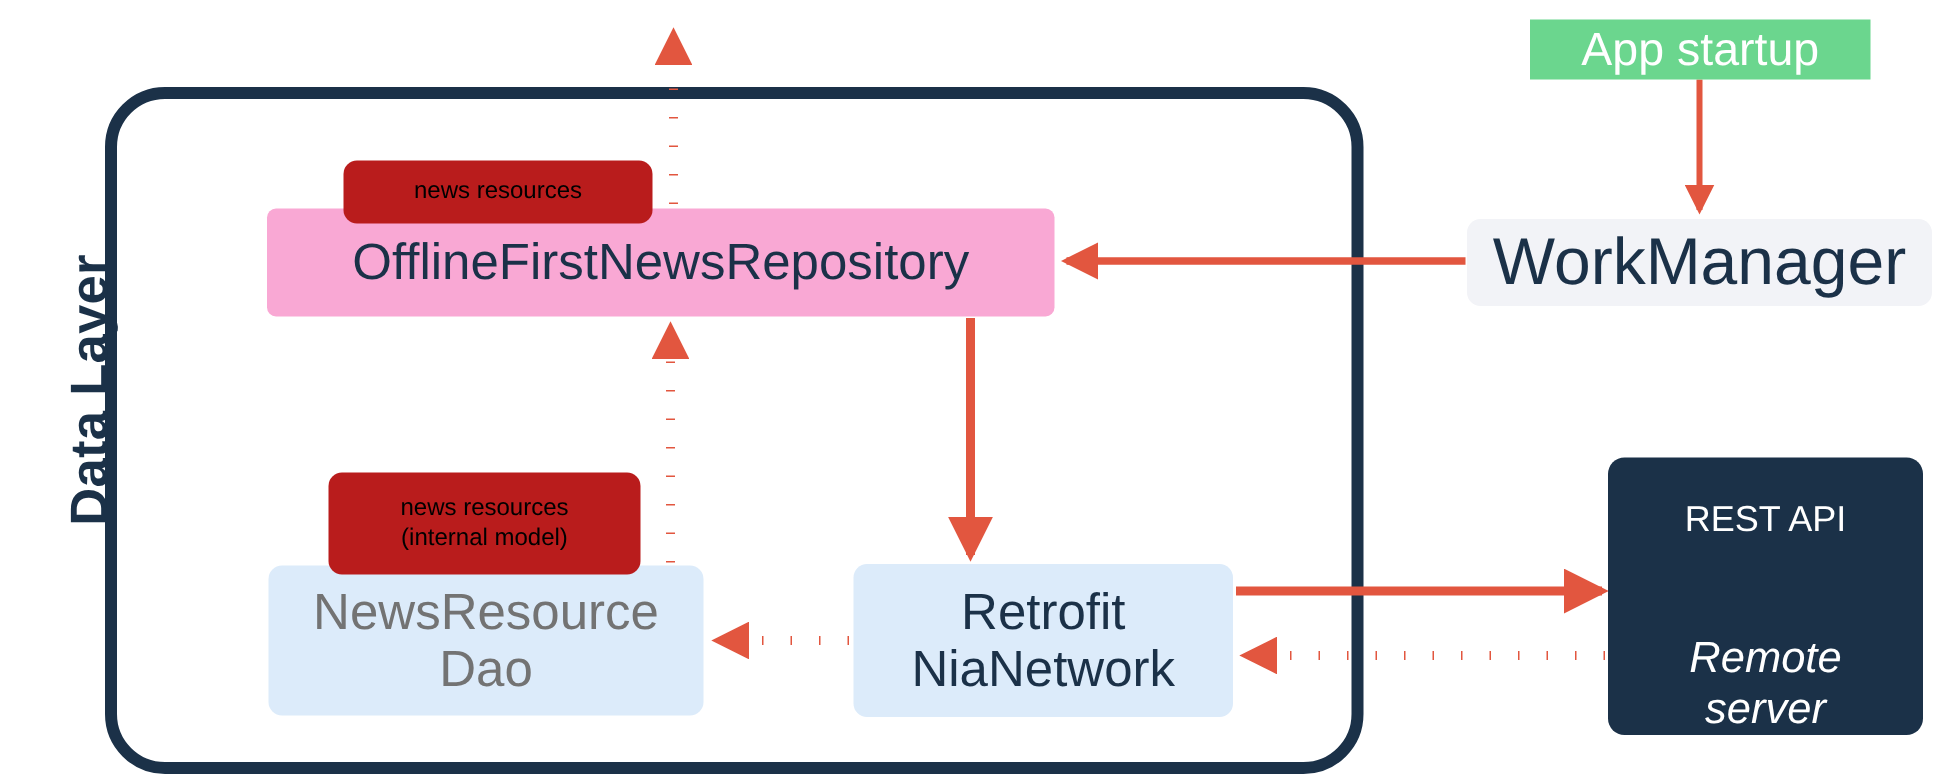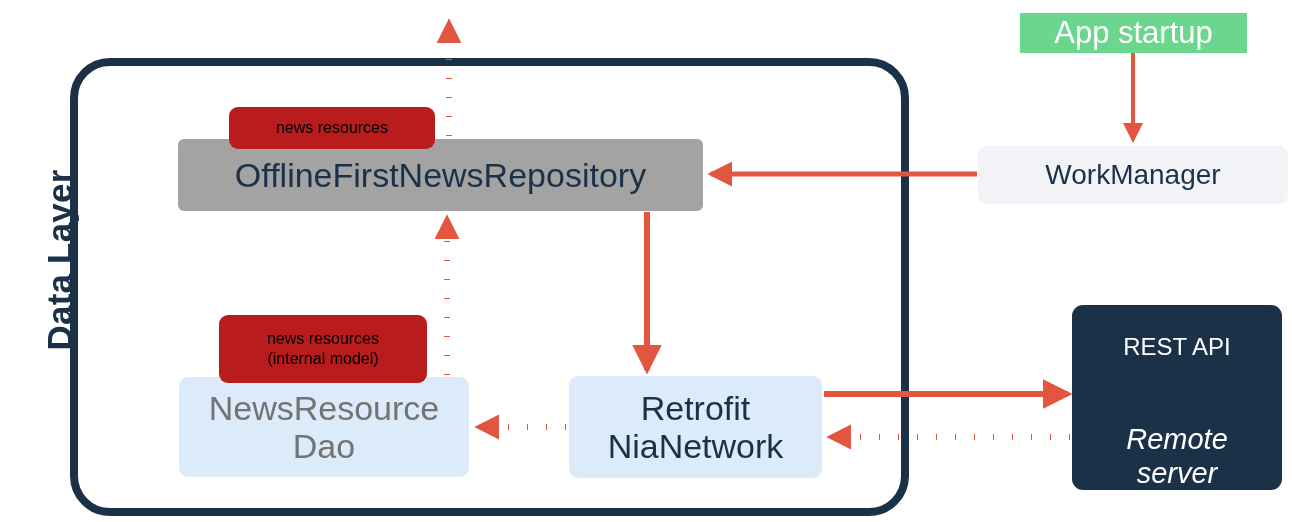--- a/index.html
+++ b/index.html
@@ -47,21 +47,21 @@
     color: #1b3148;
     font-size: 35px;
     font-weight: 700;
     letter-spacing: 0.2px;
     white-space: nowrap;
   }
 
   
   #node-repository {
     left: 178px; top: 139px; width: 525px; height: 72px;
-    background: #a3a3a3;
+    background: #f9a8d4;
     border-radius: 6px;
     color: #1b3148;
     font-size: 34px;
     font-weight: 400;
   }
   #node-dao {
     left: 179px; top: 377px; width: 290px; height: 100px;
     background: #dcebfa;
     border-radius: 9px;
     color: #737373;
@@ -74,21 +74,21 @@
     border-radius: 9px;
     color: #1b3148;
     font-size: 34px;
     font-weight: 400;
   }
   #node-workmanager {
     left: 978px; top: 146px; width: 310px; height: 58px;
     background: #f2f3f7;
     border-radius: 9px;
     color: #1b3148;
-    font-size: 28px;
+    font-size: 44px;
     font-weight: 400;
   }
   #node-appstartup {
     left: 1020px; top: 13px; width: 227px; height: 40px;
     background: #6bd68e;
     border-radius: 0px;
     color: #ffffff;
     font-size: 31px;
     font-weight: 400;
   }

